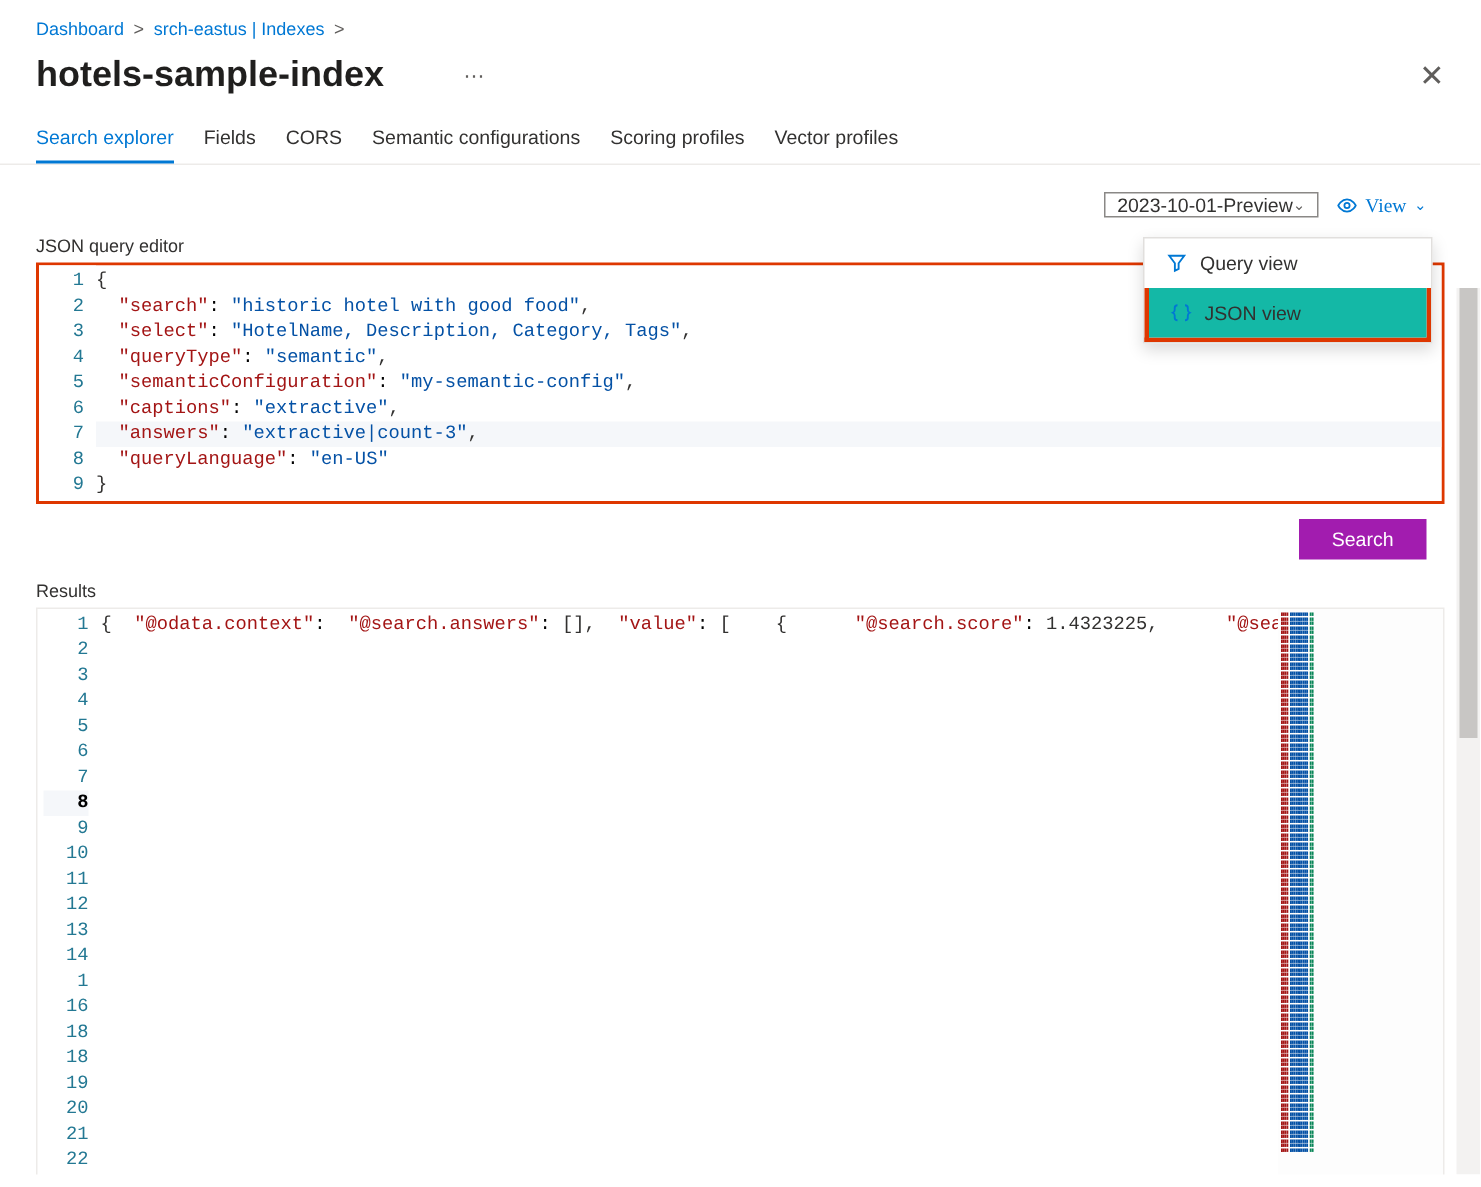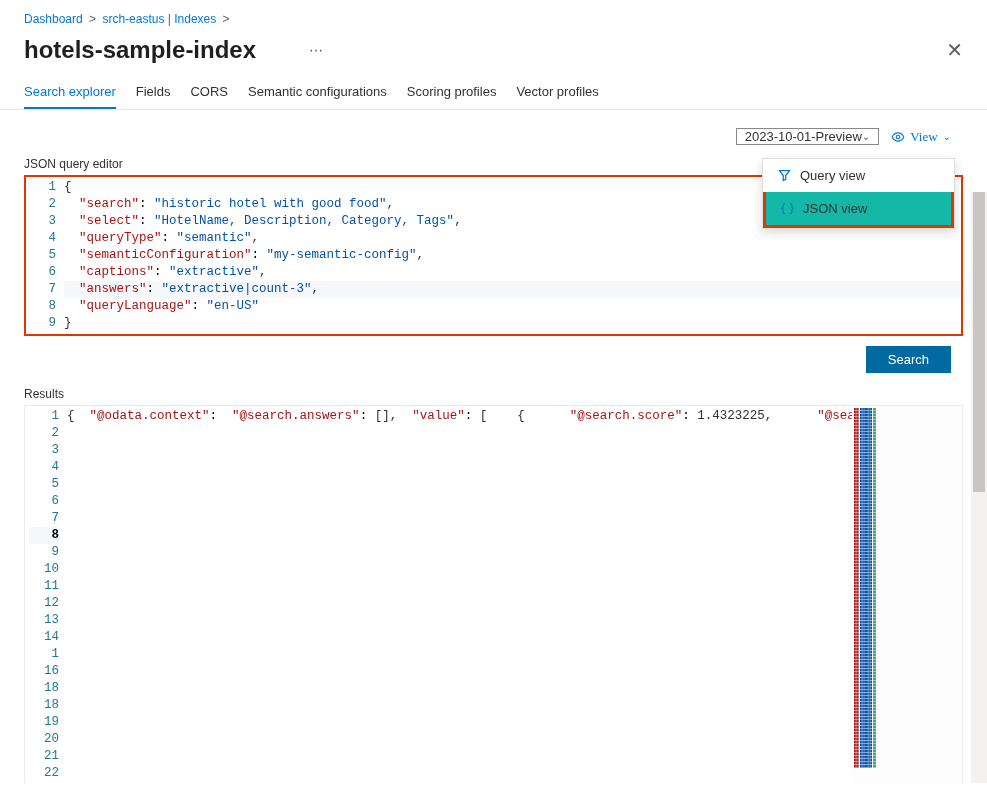--- a/index.html
+++ b/index.html
@@ -40,21 +40,21 @@
     .gutter { background: #fff; color: #237893; text-align: right; padding: 2px 8px 2px 4px; min-width: 38px; user-select: none; }
     .gutter div { height: 17px; }
     .code-body { padding: 2px 0; flex: 1; white-space: pre; overflow: hidden; }
     .code-body .ln { height: 17px; display: block; }
     .ln.sel { background: #f5f7fa; }
     .k { color: #a31515; }    
     .s { color: #0451a5; }   
     .p { color: #000; }
     
     .search-row { display: flex; justify-content: flex-end; padding: 4px 12px 14px 0; }
-    .search-btn { background: #0369a1; color: #fff; border: none; padding: 6px 22px; font-size: 13px; cursor: pointer; }
+    .search-btn { background: #a21caf; color: #fff; border: none; padding: 6px 22px; font-size: 13px; cursor: pointer; }
 
     .results-wrap { position: relative; }
     .results-editor { border: 1px solid #edebe9; display: flex; font-family: Consolas, 'Courier New', monospace; font-size: 12.5px; line-height: 17px; max-height: 380px; overflow: hidden; }
     .results-gutter { color: #237893; text-align: right; padding: 2px 8px 2px 4px; min-width: 42px; user-select: none; }
     .results-gutter div { height: 17px; }
     .results-gutter .cur { color: #000; font-weight: 600; background: #f5f7fa; }
     .results-body { flex: 1; white-space: pre; overflow: hidden; padding: 2px 0; }
     .results-body .ln { height: 17px; }
     .minimap { width: 110px; background: #fdfdfd; font-size: 2px; line-height: 3px; color: #888; overflow: hidden; padding: 2px; }
     .minimap .mline { white-space: nowrap; }

